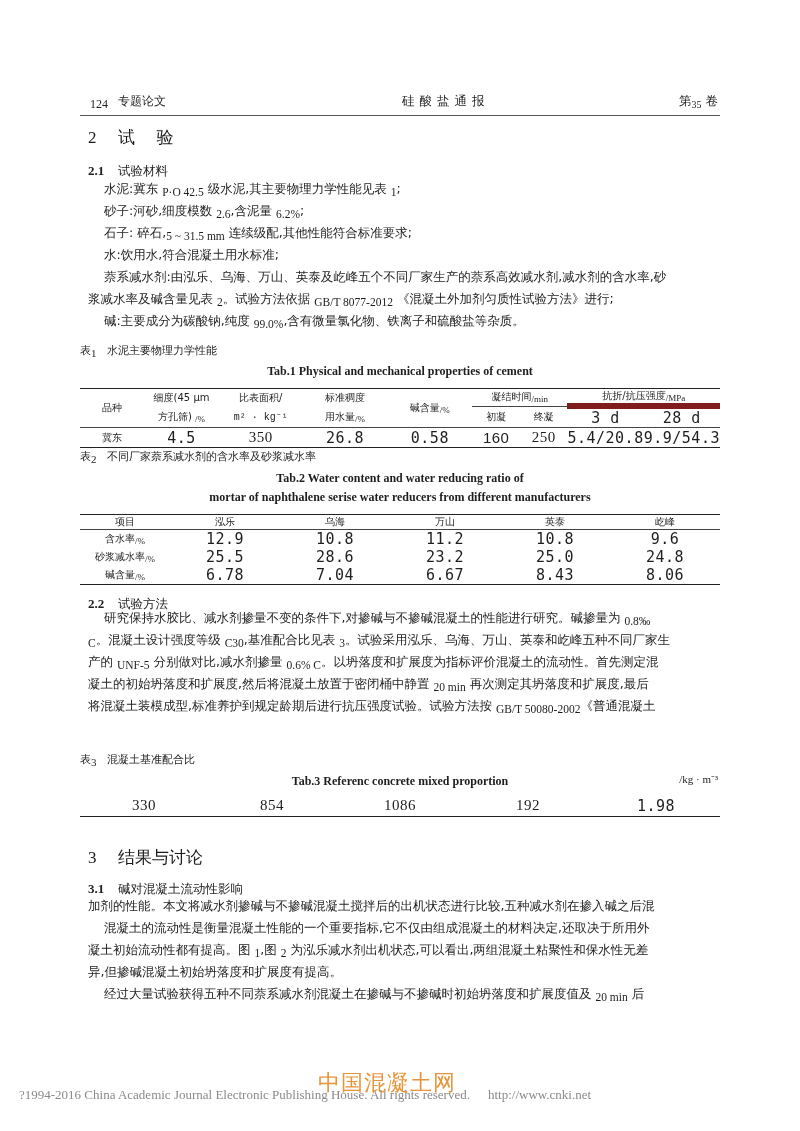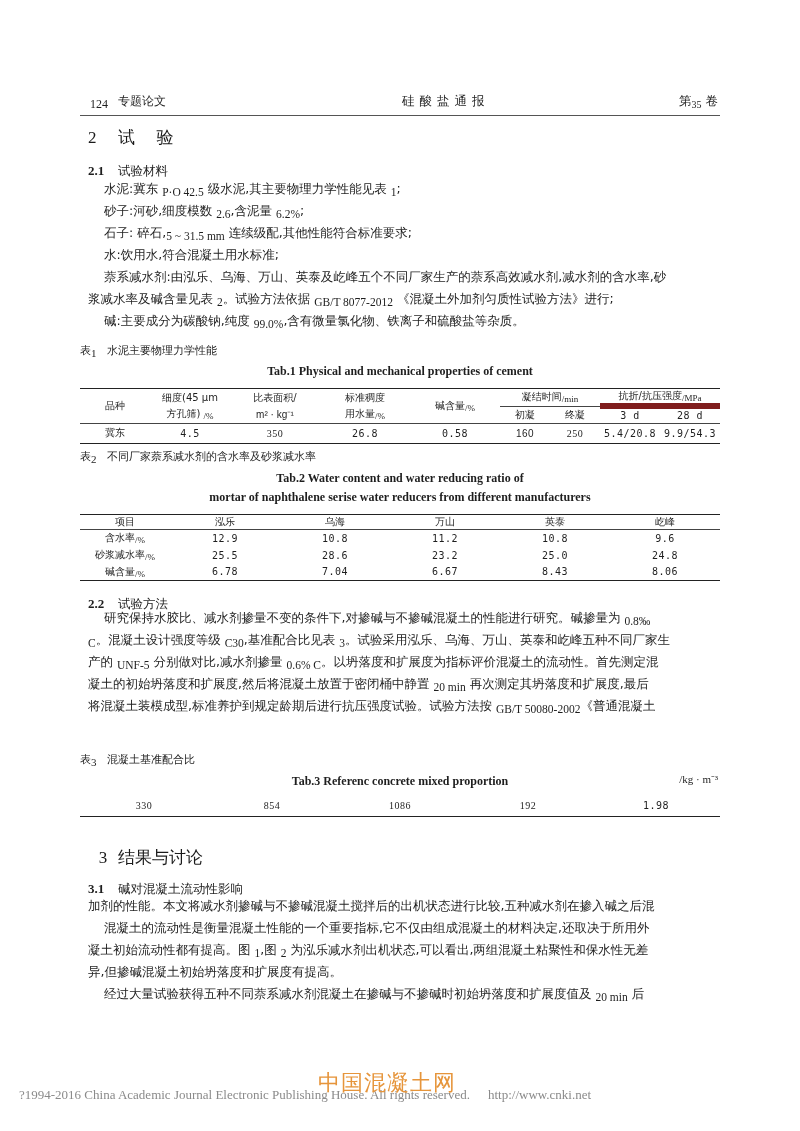--- a/index.html
+++ b/index.html
@@ -25,21 +25,21 @@
   .p .lat { font-family: "Liberation Serif", serif; font-size: 11.5px; position: relative; top: 3px; }
 
   .cap-cn { font-family: "DejaVu Sans", sans-serif; font-size: 11px; text-align: left; left: 80px; width: 640px; }
   .cap-cn .lat { font-family: "Liberation Serif", serif; font-size: 11px; position: relative; top: 3px; }
   .cap-en { font-family: "Liberation Serif", serif; font-weight: bold; font-size: 12px; text-align: center; left: 80px; width: 640px; }
 
   table { border-collapse: collapse; font-size: 10.5px; margin-top: 8px; }
   table.t { position: absolute; left: 80px; width: 640px; }
   table.t td, table.t th { text-align: center; font-weight: normal; padding: 0; }
   .cn { font-family: "DejaVu Sans", sans-serif; font-size: 10px; }
-  .num-cell { font-family: "DejaVu Sans Mono", monospace; font-size: 10px; letter-spacing: 0.5px; }
+  .num-cell { font-family: "DejaVu Sans Mono", monospace; font-size: 15px; letter-spacing: 0.5px; }
   .unit { font-family: "Liberation Serif", serif; font-size: 9px; position: relative; top: 2px; }
   .top-rule { border-top: 1.5px solid #222; }
   .mid-rule { border-top: 1px solid #444; }
   .bot-rule { border-bottom: 1.5px solid #222; }
 
   .foot { top: 1087px; left: 19px; font-family: "Liberation Serif", serif; font-size: 13px; color: #8a8a8a; white-space: nowrap; }
   .foot .url { margin-left: 18px; }
   .wm { top: 1068px; left: 318px; font-family: "DejaVu Sans", sans-serif; font-size: 22px; color: #e6953b; letter-spacing: 1px; }
 </style>
 </head>
@@ -96,21 +96,21 @@
     <td rowspan="2" class="cn">品种</td>
     <td class="cn"><span>细度(45 μm</span></td>
     <td class="cn">比表面积/</td>
     <td class="cn">标准稠度</td>
     <td rowspan="2" class="cn"><span>碱含量</span><span class="unit">/%</span></td>
     <td colspan="2" class="cn" style="border-bottom:1px solid #444;"><span>凝结时间</span><span class="unit">/min</span></td>
     <td colspan="2" class="cn" style="border-bottom:6px solid #7f1d1d;"><span>抗折/抗压强度</span><span class="unit">/MPa</span></td>
   </tr>
   <tr style="height:17px;">
     <td class="cn"><span>方孔筛)</span> <span class="unit">/%</span></td>
-    <td class="cn" style="font-family:Liberation Sans, sans-serif;">m² · kg⁻¹</td>
+    <td class="cn" style="font-family:Liberation Mono, monospace;">m² · kg⁻¹</td>
     <td class="cn"><span>用水量</span><span class="unit">/%</span></td>
     <td class="cn">初凝</td>
     <td class="cn">终凝</td>
     <td class="num-cell">3 d</td>
     <td class="num-cell">28 d</td>
   </tr>
   <tr class="mid-rule bot-rule" style="height:20px;">
     <td class="cn">冀东</td>
     <td class="num-cell">4.5</td>
     <td class="num-cell" style="font-family:'Liberation Serif',serif;">350</td>
@@ -204,21 +204,21 @@
   <tr class="bot-rule" style="height:20px;">
     <td class="num-cell" style="font-family:'Liberation Serif',serif;">330</td>
     <td class="num-cell" style="font-family:'Liberation Serif',serif;">854</td>
     <td class="num-cell" style="font-family:'Liberation Serif',serif;">1086</td>
     <td class="num-cell" style="font-family:'Liberation Serif',serif;">192</td>
     <td class="num-cell">1.98</td>
   </tr>
 </tbody>
   </table>
 
-<div class="abs sec" style="top:846px; left:88px;text-align:center;">
+<div class="abs sec" style="top:846px; left:88px;">
   <span class="num">3</span><span>结果与讨论</span>
 </div>
 <div class="abs sub" style="top:881px; left:88px;">
   <span class="num">3.1</span><span>碱对混凝土流动性影响</span>
 </div>
 <div class="abs p" id="p31" style="top:895px; left:88px; width:630px;">
     <div><span>加剂的性能。本文将减水剂掺碱与不掺碱混凝土搅拌后的出机状态进行比较,五种减水剂在掺入碱之后混</span></div>
     <div style="padding-left: 16px;"><span>混凝土的流动性是衡量混凝土性能的一个重要指标,它不仅由组成混凝土的材料决定,还取决于所用外</span></div>
     <div><span>凝土初始流动性都有提高。图 </span><span class="lat">1</span><span>,图 </span><span class="lat">2</span><span> 为泓乐减水剂出机状态,可以看出,两组混凝土粘聚性和保水性无差</span></div>
     <div><span>异,但掺碱混凝土初始坍落度和扩展度有提高。</span></div>

